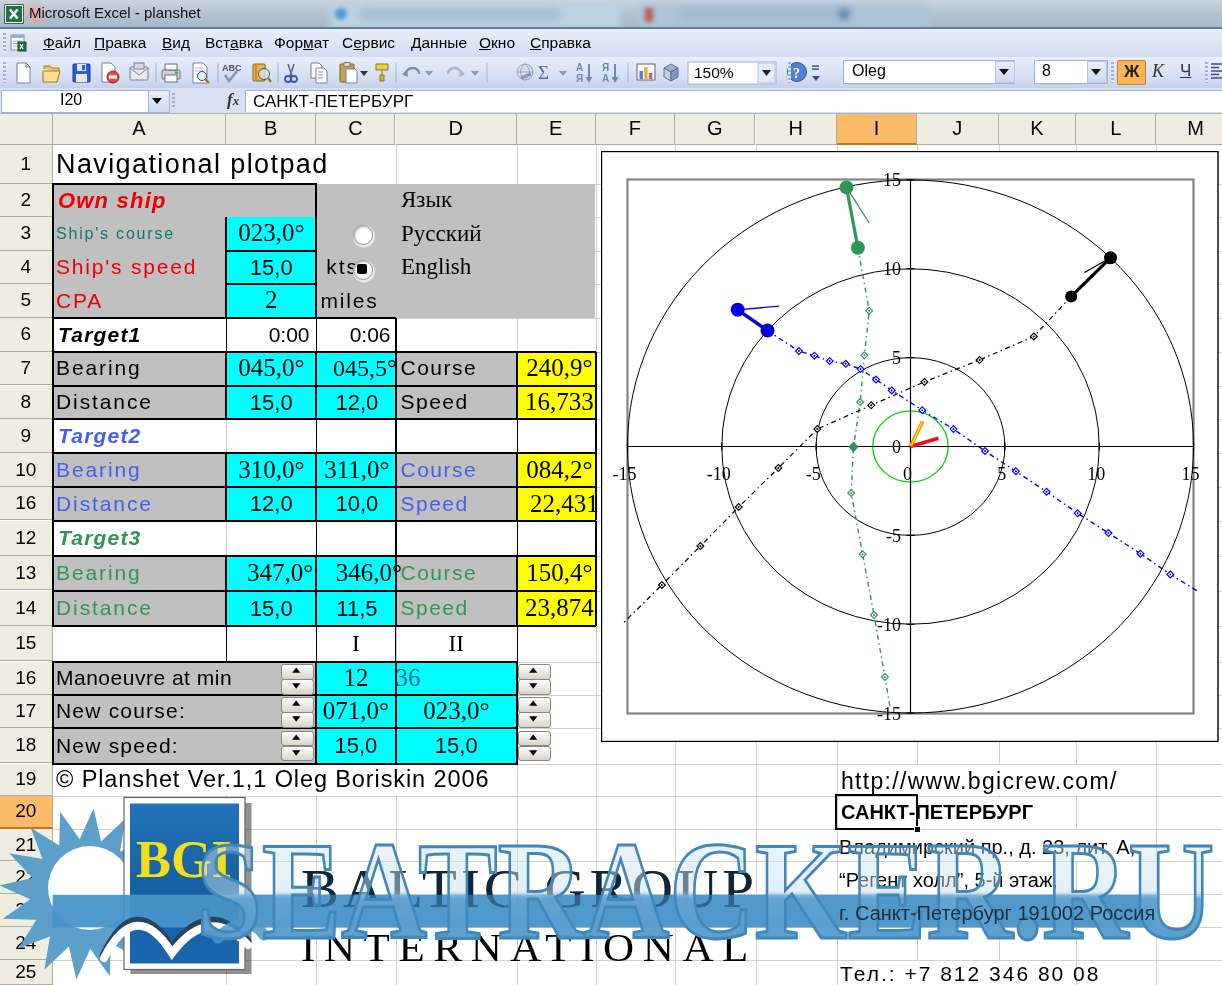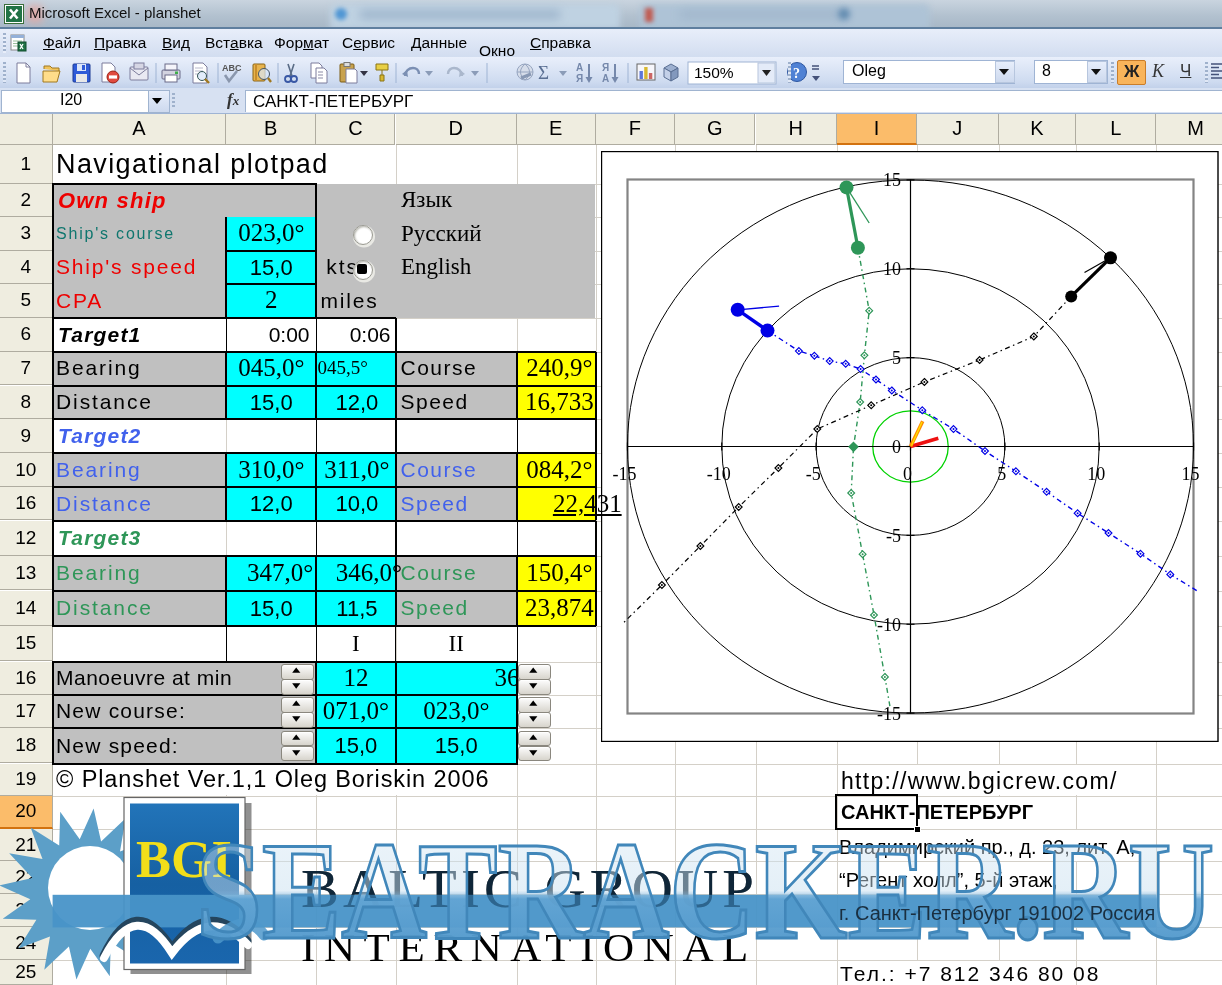--- a/index.html
+++ b/index.html
@@ -41,21 +41,21 @@
 <rect x="8" y="8" width="8" height="9" fill="#217346" stroke="#0f4c2c"></rect>
 <path d="M10 10l3 5m0-5l-3 5" stroke="#fff" stroke-width="1.3"></path>
 </svg>
 <div class="abs" style="left:43px;top:5px;font-size:15.5px;color:#000;"><u>Ф</u>айл</div>
 <div class="abs" style="left:94px;top:5px;font-size:15.5px;color:#000;"><u>П</u>равка</div>
 <div class="abs" style="left:162px;top:5px;font-size:15.5px;color:#000;"><u>В</u>ид</div>
 <div class="abs" style="left:205px;top:5px;font-size:15.5px;color:#000;">Вст<u>а</u>вка</div>
 <div class="abs" style="left:274px;top:5px;font-size:15.5px;color:#000;">Фор<u>м</u>ат</div>
 <div class="abs" style="left:342px;top:5px;font-size:15.5px;color:#000;">С<u>е</u>рвис</div>
 <div class="abs" style="left:411px;top:5px;font-size:15.5px;color:#000;"><u>Д</u>анные</div>
-<div class="abs" style="left:479px;top:5px;font-size:15.5px;color:#000;margin-top:8px;"><u>О</u>кно</div>
+<div class="abs" style="left:479px;top:5px;font-size:15.5px;color:#000;"><u>О</u>кно</div>
 <div class="abs" style="left:530px;top:5px;font-size:15.5px;color:#000;"><u>С</u>правка</div>
 </div>
 <div class="abs" style="left:0;top:57px;width:1222px;height:31px;background:linear-gradient(#e9effb,#cedbf0 80%,#c2d1ea);border-bottom:1px solid #9fb4d4;">
 <div class="abs" style="left:3px;top:5px;width:3px;height:21px;background:repeating-linear-gradient(#9fb1cc 0 2px,#e0e8f6 2px 4px);"></div>
 <svg class="abs" style="left:10px;top:4px;" width="810" height="24" viewBox="0 0 810 24">
 
 <g transform="translate(4,1)">
         <path d="M3 1h9l4 4v16H3z" fill="#fff" stroke="#7d7d9c"></path>
         <path d="M12 1v4h4" fill="none" stroke="#7d7d9c"></path>
       </g>
@@ -498,21 +498,21 @@
 <div class="cell" style="left:-41px;width:400px;text-align:right;top:255.175px;font-size:21px;color:#000;font-weight:normal;font-style:normal;font-family:'Liberation Sans',sans-serif;line-height:24.15px;letter-spacing:2px;z-index:5;">kts</div>
 <div class="cell" style="left:401px;top:254.025px;font-size:23px;color:#000;font-weight:normal;font-style:normal;font-family:'Liberation Serif',serif;line-height:26.45px;z-index:5;">English</div>
 <div class="cell" style="left:56px;top:288.725px;font-size:21px;color:#EE0000;font-weight:normal;font-style:normal;font-family:'Liberation Sans',sans-serif;line-height:24.15px;letter-spacing:1.8px;z-index:5;">CPA</div>
 <div class="cell" style="left:226.2px;width:90.19999999999999px;text-align:center;top:286.425px;font-size:25px;color:#000;font-weight:normal;font-style:normal;font-family:'Liberation Serif',serif;line-height:28.749999999999996px;z-index:5;">2</div>
 <div class="cell" style="left:320.5px;top:288.725px;font-size:21px;color:#000;font-weight:normal;font-style:normal;font-family:'Liberation Sans',sans-serif;line-height:24.15px;letter-spacing:1.8px;z-index:5;">miles</div>
 <div class="cell" style="left:58px;top:322.52500000000003px;font-size:21px;color:#000;font-weight:bold;font-style:italic;font-family:'Liberation Sans',sans-serif;line-height:24.15px;letter-spacing:1.2px;z-index:5;">Target1</div>
 <div class="cell" style="left:-90.5px;width:400px;text-align:right;top:322.52500000000003px;font-size:21px;color:#000;font-weight:normal;font-style:normal;font-family:'Liberation Sans',sans-serif;line-height:24.15px;z-index:5;">0:00</div>
 <div class="cell" style="left:-9.5px;width:400px;text-align:right;top:322.52500000000003px;font-size:21px;color:#000;font-weight:normal;font-style:normal;font-family:'Liberation Sans',sans-serif;line-height:24.15px;z-index:5;">0:06</div>
 <div class="cell" style="left:56px;top:356.475px;font-size:21px;color:#000;font-weight:normal;font-style:normal;font-family:'Liberation Sans',sans-serif;line-height:24.15px;letter-spacing:1.9px;z-index:5;">Bearing</div>
 <div class="cell" style="left:226.2px;width:90.19999999999999px;text-align:center;top:354.175px;font-size:25px;color:#000;font-weight:normal;font-style:normal;font-family:'Liberation Serif',serif;line-height:28.749999999999996px;z-index:5;">045,0°</div>
-<div class="cell" style="left:317.4px;width:79.10000000000002px;text-align:left;top:354.175px;font-size:19px;color:#000;font-weight:normal;font-style:normal;font-family:'Liberation Serif',serif;line-height:28.749999999999996px;z-index:5;">045,5°</div>
+<div class="cell" style="left:317.4px;width:79.10000000000002px;text-align:right;top:354.175px;font-size:24px;color:#000;font-weight:normal;font-style:normal;font-family:'Liberation Serif',serif;line-height:28.749999999999996px;z-index:5;">045,5°</div>
 <div class="cell" style="left:400.5px;top:356.475px;font-size:21px;color:#000;font-weight:normal;font-style:normal;font-family:'Liberation Sans',sans-serif;line-height:24.15px;letter-spacing:1.5px;z-index:5;">Course</div>
 <div class="cell" style="left:520px;width:78.5px;text-align:center;top:354.175px;font-size:25px;color:#000;font-weight:normal;font-style:normal;font-family:'Liberation Serif',serif;line-height:28.749999999999996px;z-index:5;">240,9°</div>
 <div class="cell" style="left:56px;top:458.275px;font-size:21px;color:#4161EC;font-weight:normal;font-style:normal;font-family:'Liberation Sans',sans-serif;line-height:24.15px;letter-spacing:1.9px;z-index:5;">Bearing</div>
 <div class="cell" style="left:226.2px;width:90.19999999999999px;text-align:center;top:455.975px;font-size:25px;color:#000;font-weight:normal;font-style:normal;font-family:'Liberation Serif',serif;line-height:28.749999999999996px;z-index:5;">310,0°</div>
 <div class="cell" style="left:317.4px;width:79.10000000000002px;text-align:center;top:455.975px;font-size:25px;color:#000;font-weight:normal;font-style:normal;font-family:'Liberation Serif',serif;line-height:28.749999999999996px;z-index:5;">311,0°</div>
 <div class="cell" style="left:400.5px;top:458.275px;font-size:21px;color:#4161EC;font-weight:normal;font-style:normal;font-family:'Liberation Sans',sans-serif;line-height:24.15px;letter-spacing:1.5px;z-index:5;">Course</div>
 <div class="cell" style="left:520px;width:78.5px;text-align:center;top:455.975px;font-size:25px;color:#000;font-weight:normal;font-style:normal;font-family:'Liberation Serif',serif;line-height:28.749999999999996px;z-index:5;">084,2°</div>
 <div class="cell" style="left:56px;top:561.275px;font-size:21px;color:#2E9658;font-weight:normal;font-style:normal;font-family:'Liberation Sans',sans-serif;line-height:24.15px;letter-spacing:1.9px;z-index:5;">Bearing</div>
 <div class="cell" style="left:226.2px;width:108px;text-align:center;top:558.975px;font-size:25px;color:#000;font-weight:normal;font-style:normal;font-family:'Liberation Serif',serif;line-height:28.749999999999996px;z-index:5;">347,0°</div>
 <div class="cell" style="left:317.4px;width:103px;text-align:center;top:558.975px;font-size:25px;color:#000;font-weight:normal;font-style:normal;font-family:'Liberation Serif',serif;line-height:28.749999999999996px;z-index:5;">346,0°</div>
@@ -520,33 +520,33 @@
 <div class="cell" style="left:520px;width:78.5px;text-align:center;top:558.975px;font-size:25px;color:#000;font-weight:normal;font-style:normal;font-family:'Liberation Serif',serif;line-height:28.749999999999996px;z-index:5;">150,4°</div>
 <div class="cell" style="left:56px;top:390.375px;font-size:21px;color:#000;font-weight:normal;font-style:normal;font-family:'Liberation Sans',sans-serif;line-height:24.15px;letter-spacing:1.9px;z-index:5;">Distance</div>
 <div class="cell" style="left:226.2px;width:90.19999999999999px;text-align:center;top:389.8px;font-size:22px;color:#000;font-weight:normal;font-style:normal;font-family:'Liberation Sans',sans-serif;line-height:25.299999999999997px;z-index:5;">15,0</div>
 <div class="cell" style="left:317.4px;width:79.10000000000002px;text-align:center;top:389.8px;font-size:22px;color:#000;font-weight:normal;font-style:normal;font-family:'Liberation Sans',sans-serif;line-height:25.299999999999997px;z-index:5;">12,0</div>
 <div class="cell" style="left:400.5px;top:390.375px;font-size:21px;color:#000;font-weight:normal;font-style:normal;font-family:'Liberation Sans',sans-serif;line-height:24.15px;letter-spacing:1.5px;z-index:5;">Speed</div>
 <div class="cell" style="left:520px;width:78.5px;text-align:center;top:388.075px;font-size:25px;color:#000;font-weight:normal;font-style:normal;font-family:'Liberation Serif',serif;line-height:28.749999999999996px;z-index:5;">16,733</div>
 <div class="cell" style="left:56px;top:491.825px;font-size:21px;color:#4161EC;font-weight:normal;font-style:normal;font-family:'Liberation Sans',sans-serif;line-height:24.15px;letter-spacing:1.9px;z-index:5;">Distance</div>
 <div class="cell" style="left:226.2px;width:90.19999999999999px;text-align:center;top:491.25px;font-size:22px;color:#000;font-weight:normal;font-style:normal;font-family:'Liberation Sans',sans-serif;line-height:25.299999999999997px;z-index:5;">12,0</div>
 <div class="cell" style="left:317.4px;width:79.10000000000002px;text-align:center;top:491.25px;font-size:22px;color:#000;font-weight:normal;font-style:normal;font-family:'Liberation Sans',sans-serif;line-height:25.299999999999997px;z-index:5;">10,0</div>
 <div class="cell" style="left:400.5px;top:491.825px;font-size:21px;color:#4161EC;font-weight:normal;font-style:normal;font-family:'Liberation Sans',sans-serif;line-height:24.15px;letter-spacing:1.5px;z-index:5;">Speed</div>
-<div class="cell" style="left:548px;width:78.5px;text-align:center;top:489.52500000000003px;font-size:25px;color:#000;font-weight:normal;font-style:normal;font-family:'Liberation Serif',serif;line-height:28.749999999999996px;z-index:5;text-decoration:underline;">22,431</div>
+<div class="cell" style="left:530px;width:78.5px;text-align:left;top:489.52500000000003px;font-size:25px;color:#000;font-weight:normal;font-style:normal;font-family:'Liberation Serif',serif;line-height:28.749999999999996px;z-index:5;">22,431</div>
 <div class="cell" style="left:56px;top:596.375px;font-size:21px;color:#2E9658;font-weight:normal;font-style:normal;font-family:'Liberation Sans',sans-serif;line-height:24.15px;letter-spacing:1.9px;z-index:5;">Distance</div>
 <div class="cell" style="left:226.2px;width:90.19999999999999px;text-align:center;top:595.8px;font-size:22px;color:#000;font-weight:normal;font-style:normal;font-family:'Liberation Sans',sans-serif;line-height:25.299999999999997px;z-index:5;">15,0</div>
 <div class="cell" style="left:317.4px;width:79.10000000000002px;text-align:center;top:595.8px;font-size:22px;color:#000;font-weight:normal;font-style:normal;font-family:'Liberation Sans',sans-serif;line-height:25.299999999999997px;z-index:5;">11,5</div>
 <div class="cell" style="left:400.5px;top:596.375px;font-size:21px;color:#2E9658;font-weight:normal;font-style:normal;font-family:'Liberation Sans',sans-serif;line-height:24.15px;letter-spacing:1.5px;z-index:5;">Speed</div>
 <div class="cell" style="left:520px;width:78.5px;text-align:center;top:594.075px;font-size:25px;color:#000;font-weight:normal;font-style:normal;font-family:'Liberation Serif',serif;line-height:28.749999999999996px;z-index:5;">23,874</div>
 <div class="cell" style="left:58px;top:424.325px;font-size:21px;color:#4161EC;font-weight:bold;font-style:italic;font-family:'Liberation Sans',sans-serif;line-height:24.15px;letter-spacing:1.2px;z-index:5;">Target2</div>
 <div class="cell" style="left:58px;top:526.275px;font-size:21px;color:#2E9658;font-weight:bold;font-style:italic;font-family:'Liberation Sans',sans-serif;line-height:24.15px;letter-spacing:1.2px;z-index:5;">Target3</div>
 <div class="cell" style="left:316.4px;width:79.10000000000002px;text-align:center;top:630.725px;font-size:23px;color:#000;font-weight:normal;font-style:normal;font-family:'Liberation Serif',serif;line-height:26.45px;z-index:5;">I</div>
 <div class="cell" style="left:395.5px;width:121.5px;text-align:center;top:630.725px;font-size:23px;color:#000;font-weight:normal;font-style:normal;font-family:'Liberation Serif',serif;line-height:26.45px;z-index:5;">II</div>
 <div class="cell" style="left:56px;top:665.975px;font-size:21px;color:#000;font-weight:normal;font-style:normal;font-family:'Liberation Sans',sans-serif;line-height:24.15px;letter-spacing:0.5px;z-index:5;">Manoeuvre at min</div>
 <div class="cell" style="left:316.4px;width:79.10000000000002px;text-align:center;top:663.6750000000001px;font-size:25px;color:#000;font-weight:normal;font-style:normal;font-family:'Liberation Serif',serif;line-height:28.749999999999996px;z-index:5;">12</div>
-<div class="cell" style="left:395.5px;width:124px;text-align:right;top:663.6750000000001px;font-size:25px;color:#000000;font-weight:normal;font-style:normal;font-family:'Liberation Serif',serif;line-height:28.749999999999996px;z-index:5;">36</div>
+<div class="cell" style="left:395.5px;width:124px;text-align:left;top:663.6750000000001px;font-size:25px;color:#0369a1;font-weight:normal;font-style:normal;font-family:'Liberation Serif',serif;line-height:28.749999999999996px;z-index:5;">36</div>
 <div class="cell" style="left:56px;top:699.375px;font-size:21px;color:#000;font-weight:normal;font-style:normal;font-family:'Liberation Sans',sans-serif;line-height:24.15px;letter-spacing:1.2px;z-index:5;">New course:</div>
 <div class="cell" style="left:316.4px;width:79.10000000000002px;text-align:center;top:697.075px;font-size:25px;color:#000;font-weight:normal;font-style:normal;font-family:'Liberation Serif',serif;line-height:28.749999999999996px;z-index:5;">071,0°</div>
 <div class="cell" style="left:395.5px;width:121.5px;text-align:center;top:697.075px;font-size:25px;color:#000;font-weight:normal;font-style:normal;font-family:'Liberation Serif',serif;line-height:28.749999999999996px;z-index:5;">023,0°</div>
 <div class="cell" style="left:56px;top:733.8249999999999px;font-size:21px;color:#000;font-weight:normal;font-style:normal;font-family:'Liberation Sans',sans-serif;line-height:24.15px;letter-spacing:1.2px;z-index:5;">New speed:</div>
 <div class="cell" style="left:316.4px;width:79.10000000000002px;text-align:center;top:733.25px;font-size:22px;color:#000;font-weight:normal;font-style:normal;font-family:'Liberation Sans',sans-serif;line-height:25.299999999999997px;z-index:5;">15,0</div>
 <div class="cell" style="left:395.5px;width:121.5px;text-align:center;top:733.25px;font-size:22px;color:#000;font-weight:normal;font-style:normal;font-family:'Liberation Sans',sans-serif;line-height:25.299999999999997px;z-index:5;">15,0</div>
 <div class="cell" style="left:56px;top:765.9875px;font-size:23.5px;color:#000;font-weight:normal;font-style:normal;font-family:'Liberation Sans',sans-serif;line-height:27.025px;letter-spacing:0.9px;z-index:5;">© Planshet Ver.1,1 Oleg Boriskin 2006</div>
 <div class="cell" style="left:841px;top:768.275px;font-size:23px;color:#000;font-weight:normal;font-style:normal;font-family:'Liberation Sans',sans-serif;line-height:26.45px;letter-spacing:1.3px;z-index:5;">http://www.bgicrew.com/</div>
 <div class="cell" style="left:841px;top:800.75px;font-size:20px;color:#000;font-weight:bold;font-style:normal;font-family:'Liberation Sans',sans-serif;line-height:23.0px;z-index:9;">САНКТ-ПЕТЕРБУРГ</div>
 <div class="cell" style="left:839px;top:835.5px;font-size:20px;color:#000;font-weight:normal;font-style:normal;font-family:'Liberation Sans',sans-serif;line-height:23.0px;z-index:5;">Владимирский пр., д. 23, лит. А,</div>

